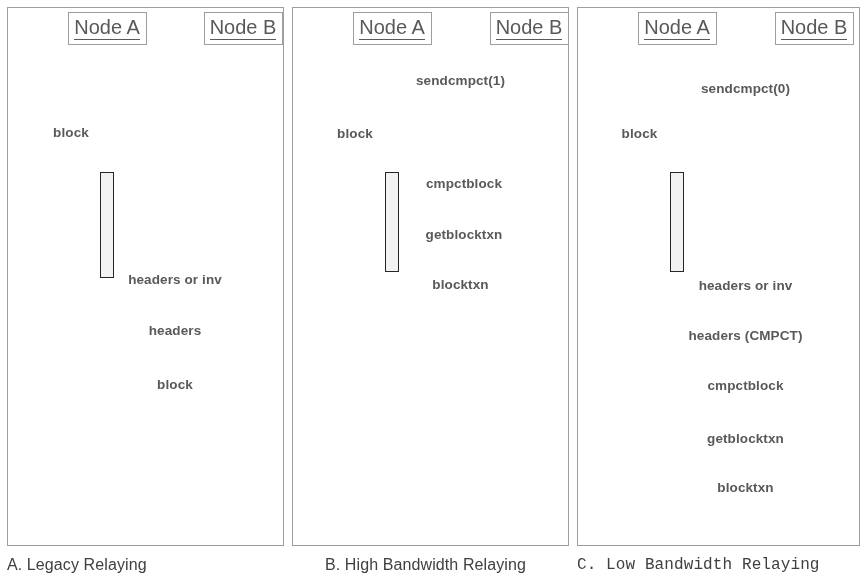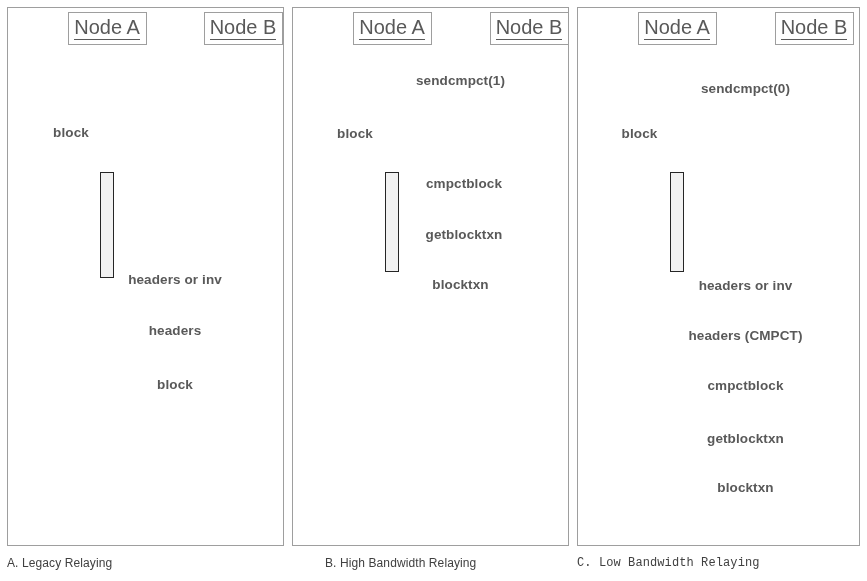--- a/index.html
+++ b/index.html
@@ -25,21 +25,21 @@
     position: absolute;
     top: 7px;
     height: 539px;
     border: 1px solid #9e9e9e;
     box-sizing: border-box;
     background: #ffffff;
   }
   .panel-caption {
     position: absolute;
     top: 556px;
-    font-size: 12px;
+    font-size: 16px;
     color: #404040;
     white-space: nowrap;
     letter-spacing: 0.1px;
   }
   .diagram-svg {
     position: absolute;
     left: 0; top: 0;
     width: 867px;
     height: 581px;
     pointer-events: none;

